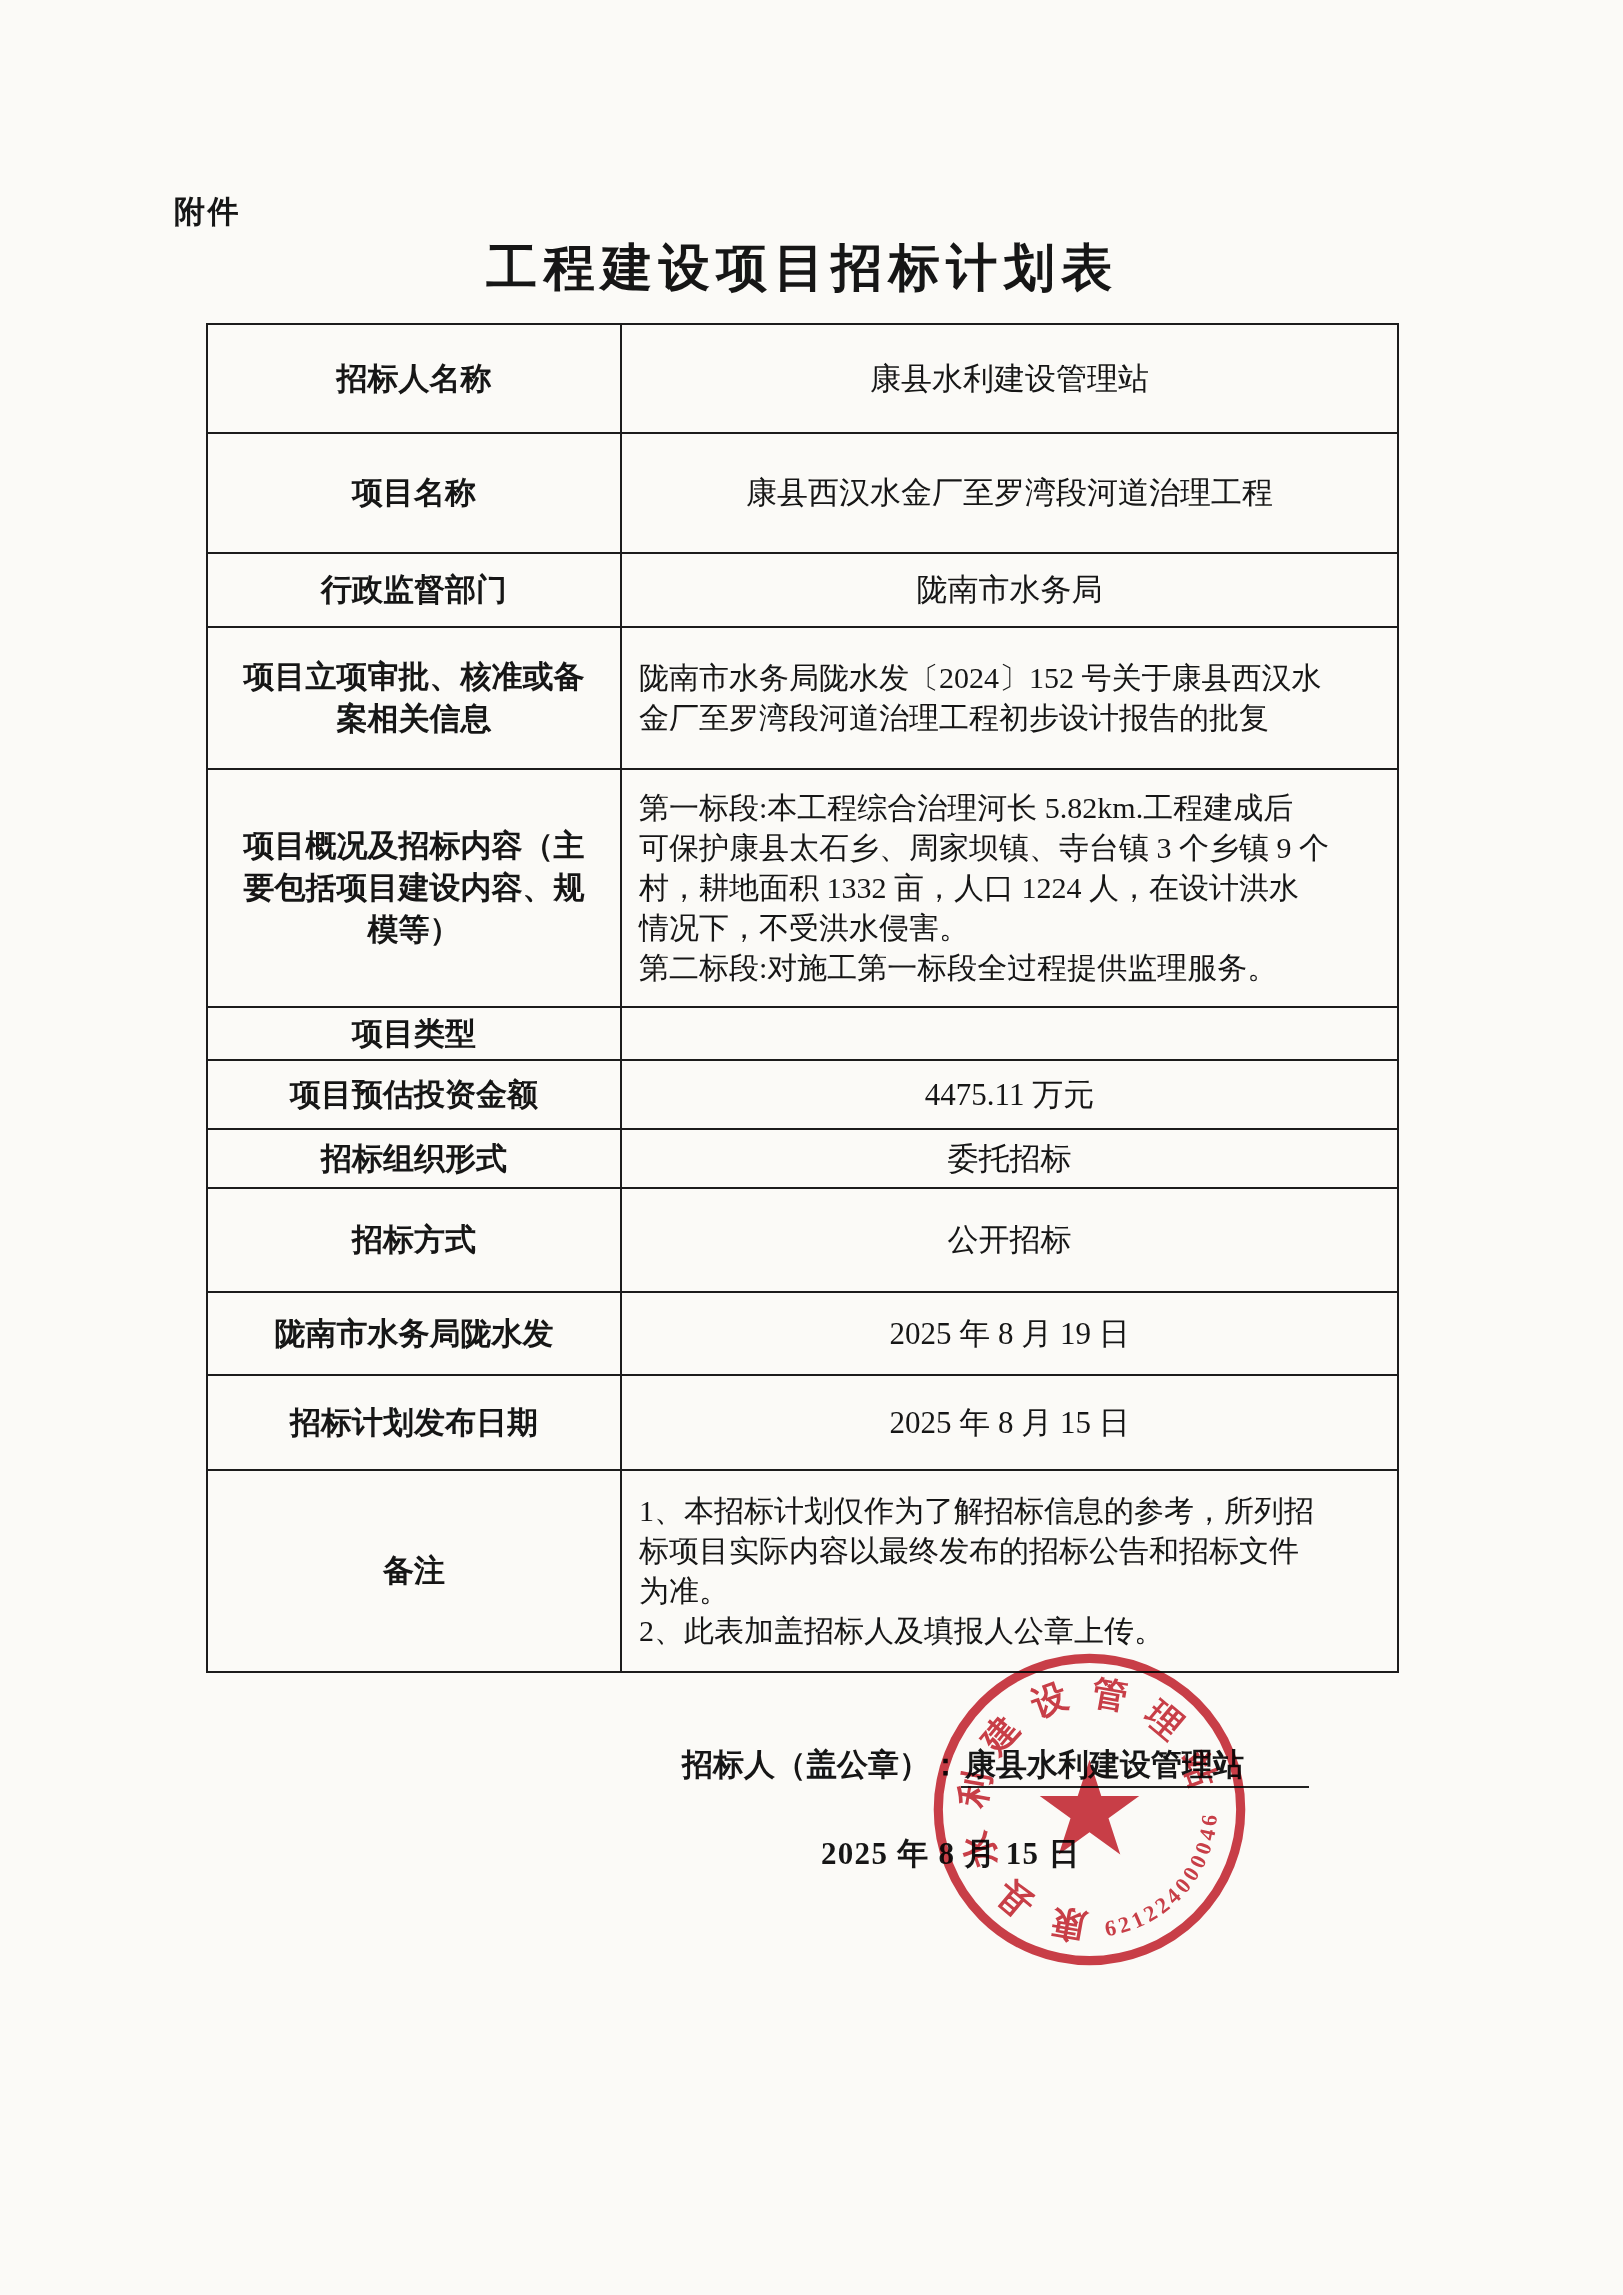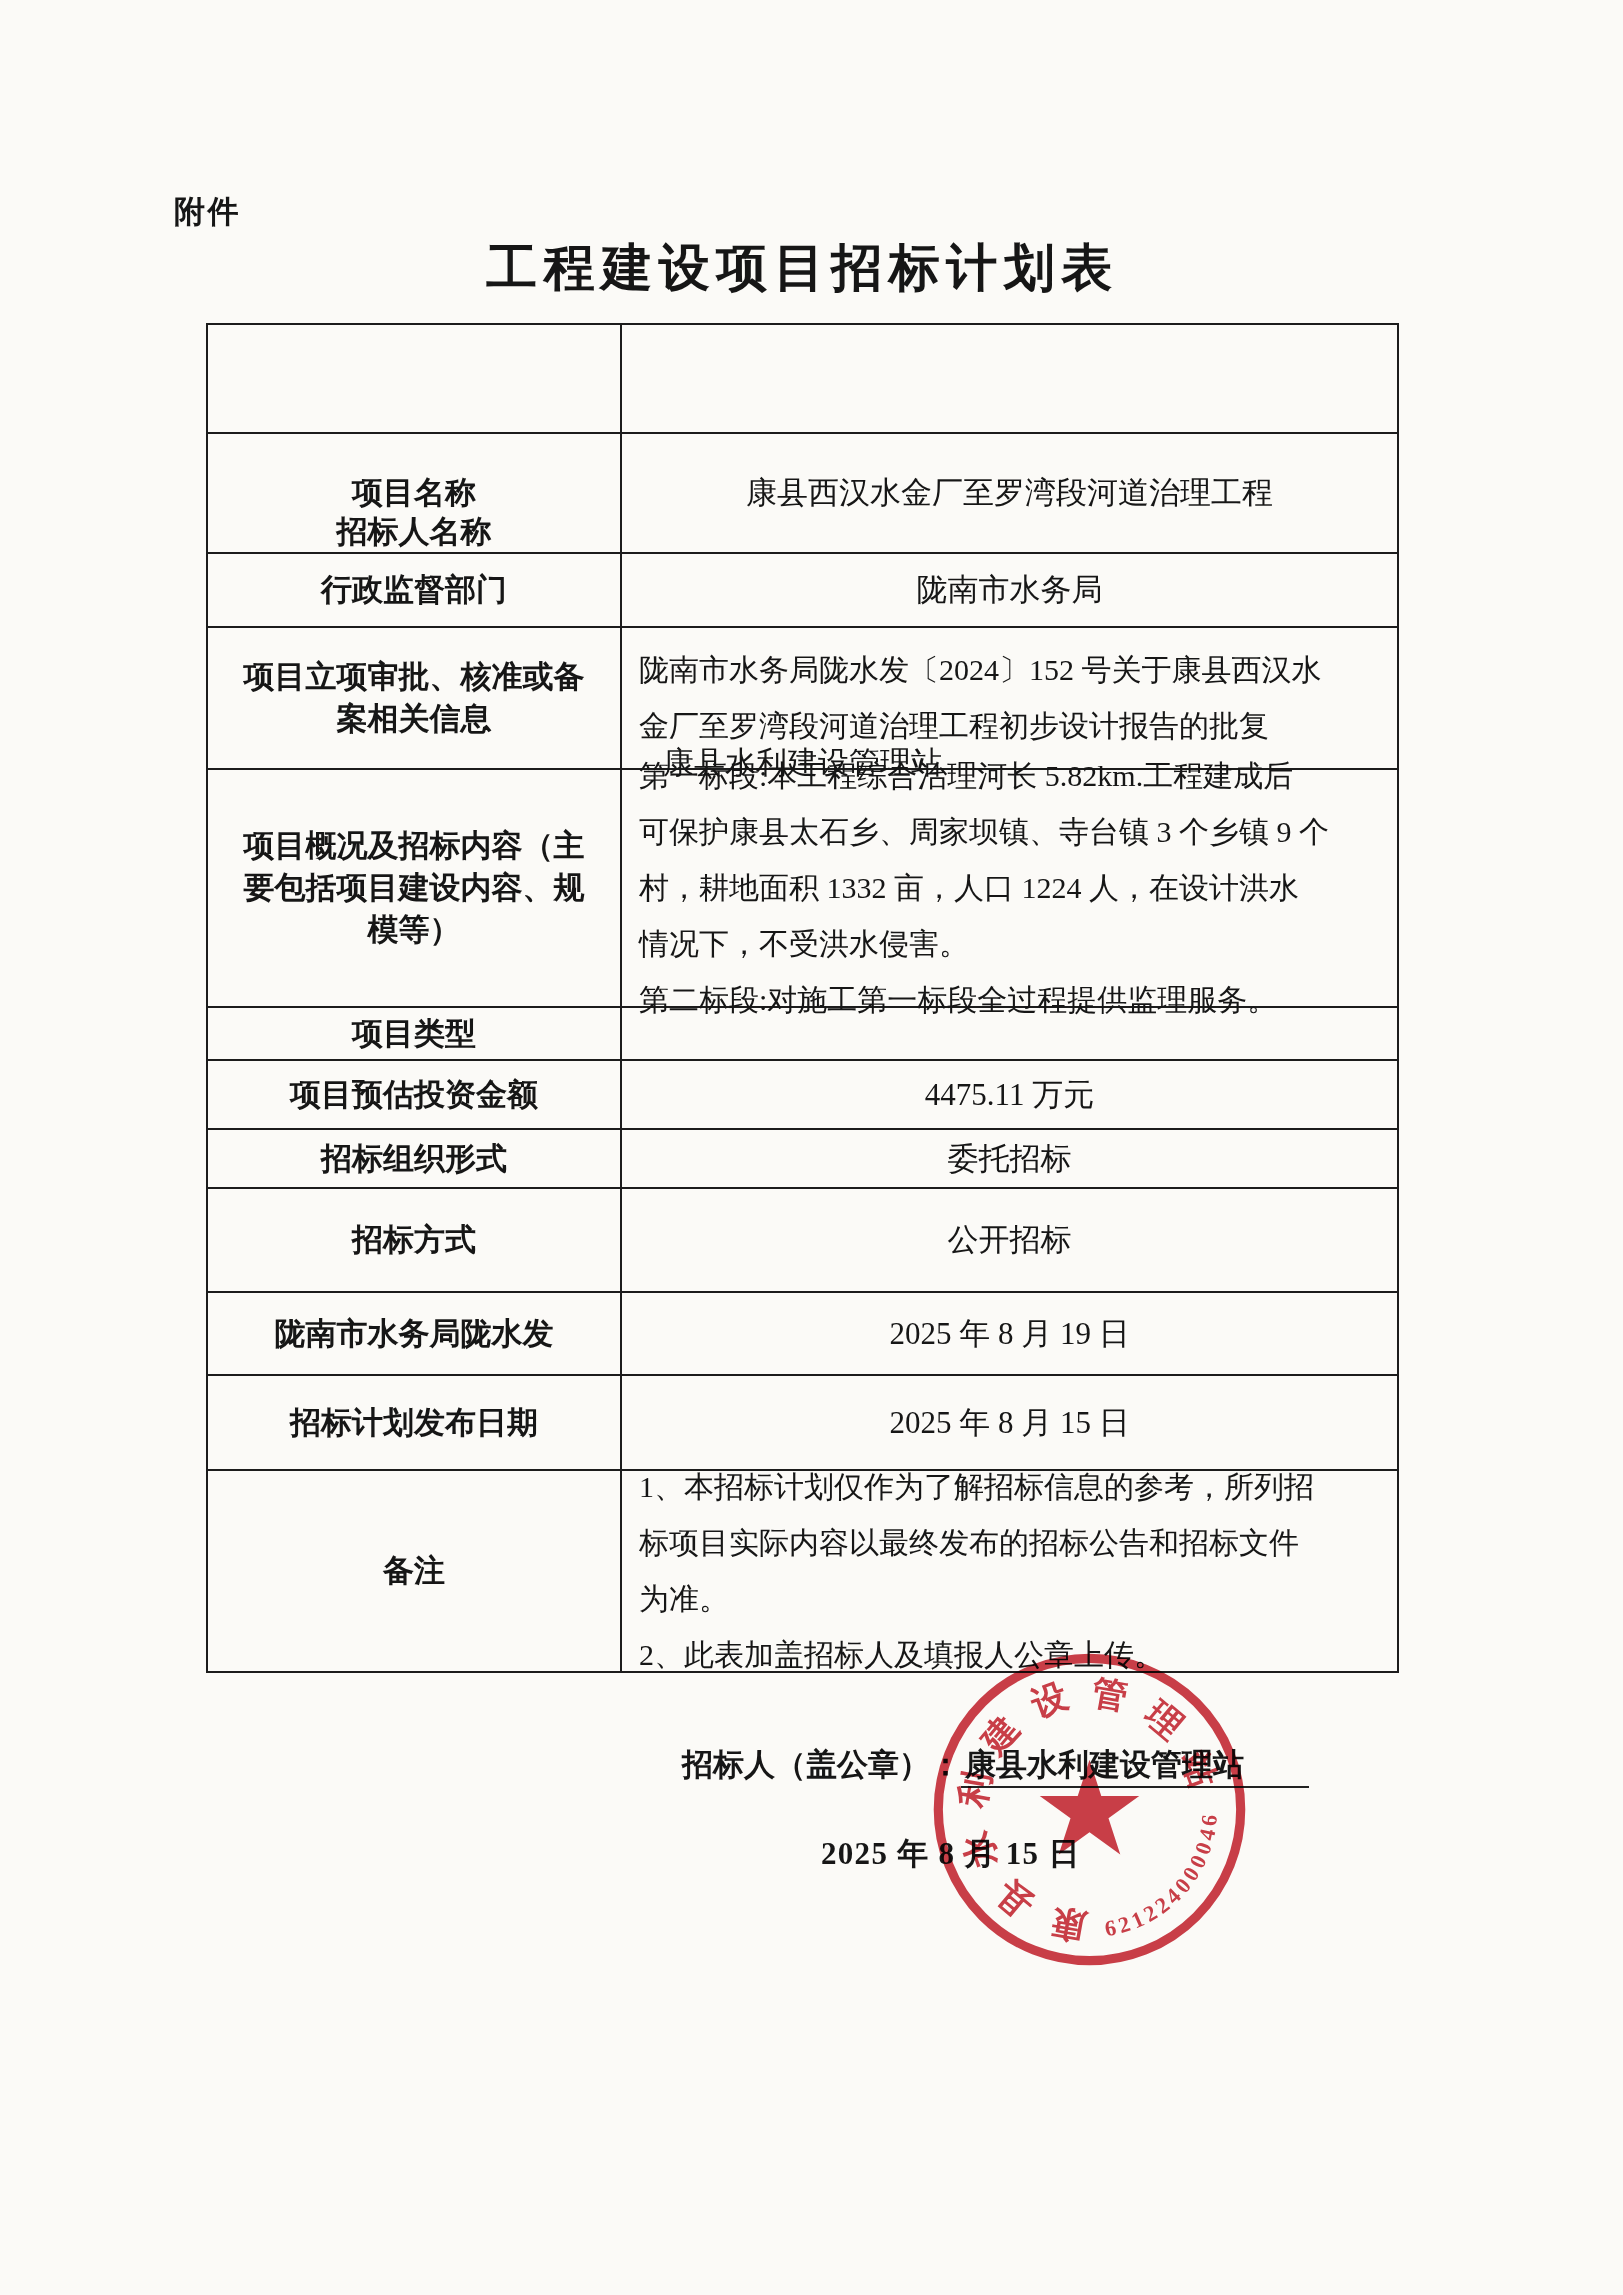--- a/index.html
+++ b/index.html
@@ -20,21 +20,21 @@
     text-align:center;
     font-size:51px;font-weight:bold;letter-spacing:6.5px;
   }
   .tbl{
     position:absolute;left:206px;top:323px;width:1193px;
     border:2px solid #1c1c1c;
     box-sizing:border-box;
     background:transparent;
   }
   .tr{display:flex;box-sizing:border-box;border-top:2px solid #1c1c1c;}
-  .tr:first-child{border-top:none;flex-direction:column;}
+  .tr:first-child{border-top:none;}
   .td-label{
     width:414px;flex:0 0 414px;box-sizing:border-box;
     border-right:2px solid #1c1c1c;
     display:flex;align-items:center;justify-content:center;
     text-align:center;
     font-size:31px;font-weight:bold;
     line-height:42px;
     padding:2.6px 6.5px;
     white-space:pre-line;
   }
@@ -44,21 +44,21 @@
     text-align:center;
     font-size:31px;
     line-height:42px;
     padding:2.6px 9.2px;
     white-space:pre-line;
   }
   .td-value.ml{
     justify-content:flex-start;
     text-align:left;
     font-size:30px;
-    line-height:56px;
+    line-height:40px;
     padding-left:17px;padding-right:0;
   }
   .footer-sign{
     position:absolute;left:682px;top:1744px;
     font-size:31px;font-weight:bold;white-space:nowrap;
   }
   .signer-name{
     border-bottom:2.6px solid #222;
     padding:0 65px 3.9px 3.9px;
   }

